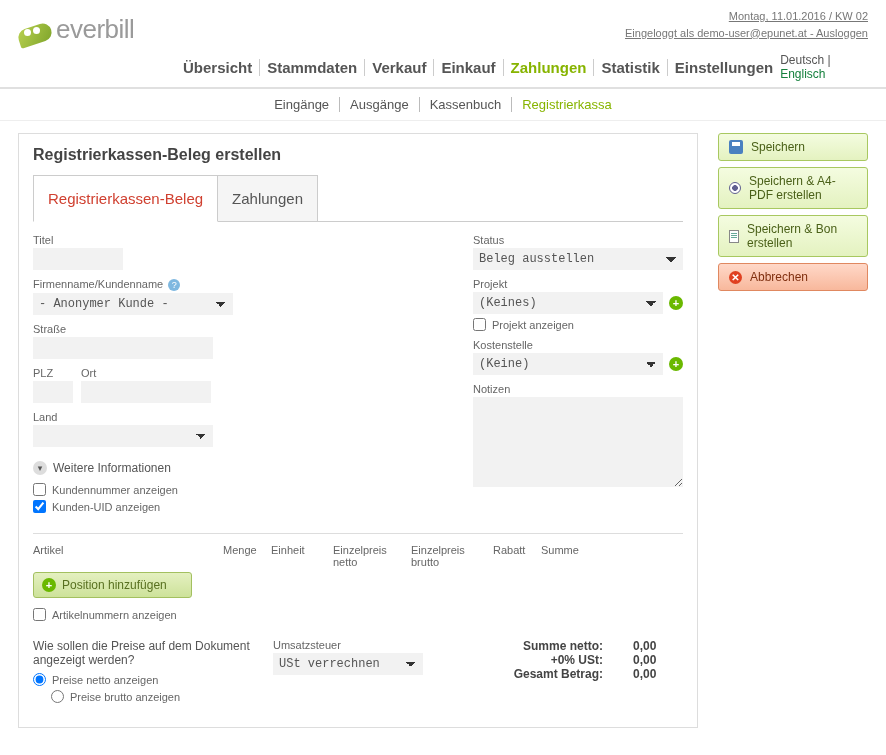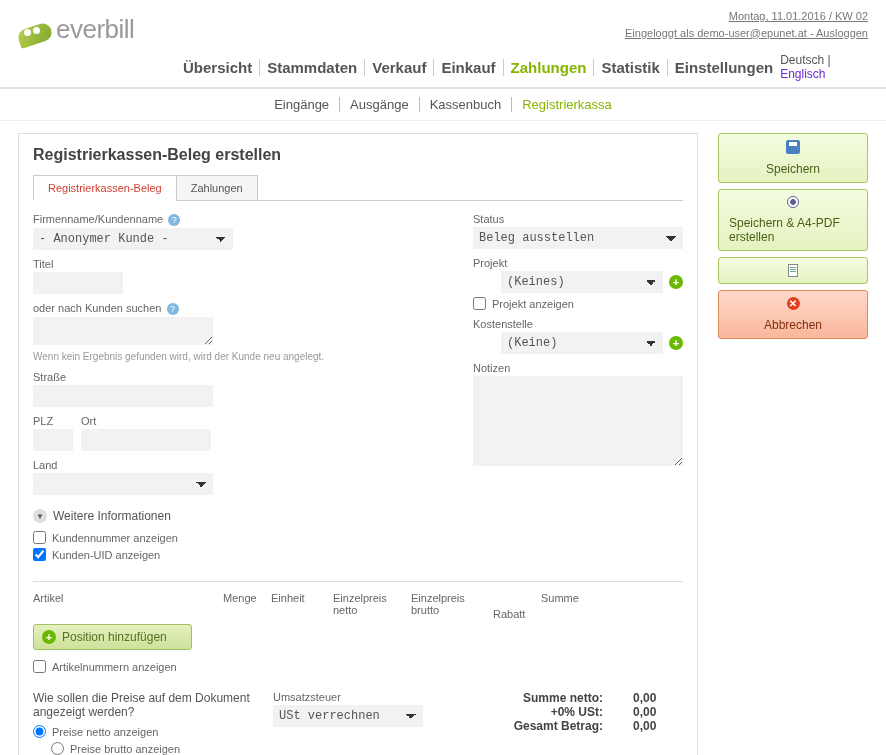--- a/index.html
+++ b/index.html
@@ -13,76 +13,76 @@
 .logo-dot.d2 { left: 15px; bottom: 10px; }
 .logo-name { font-size: 26px; color: #9a9a9a; font-weight: 400; letter-spacing: -0.5px; }
 .header-right { margin-left: auto; text-align: right; color: #777; font-size: 11px; line-height: 1.5; text-decoration: underline; }
 .header-right a { color: #777; text-decoration: underline; }
 .topnav { display: flex; align-items: center; padding: 6px 18px 6px 18px; border-bottom: 2px solid #e0e0e0; margin-top: 2px; }
 .topnav .spacer { margin-left: 158px; }
 .topnav .nav-item { font-size: 15px; color: #555; padding: 0 7px; border-right: 1px solid #ccc; cursor: pointer; font-weight: bold; }
 .topnav .nav-item:last-of-type { border-right: none; }
 .topnav .nav-item.active { color: #87b400; }
 .lang { margin-left: auto; font-size: 12px; color: #555; }
-.lang .inactive { color: #6d28d9; }
+.lang .inactive { color: #15803d; }
 .subnav { display: flex; justify-content: center; padding: 8px 0; border-bottom: 1px solid #eee; font-size: 13px; }
 .subnav .sub-item { padding: 0 10px; border-right: 1px solid #bbb; color: #555; cursor: pointer; }
 .subnav .sub-item:last-child { border-right: none; }
 .subnav .sub-item.active { color: #87b400; }
 .main-wrap { display: flex; padding: 12px 18px 30px 18px; gap: 20px; align-items: flex-start; }
 .card { border: 1px solid #ddd; flex: 1; padding: 0 0 20px 0; }
 .card h1 { font-size: 16px; font-weight: bold; color: #444; padding: 12px 14px 10px 14px; }
 .tabs { display: flex; margin: 0 14px; }
-.tab { border: 1px solid #ccc; padding: 6px 14px; font-size: 11px; background: #f5f5f5; cursor: pointer; position: relative; top: 1px; }
+.tab { border: 1px solid #ccc; padding: 14px 14px; font-size: 15px; background: #f5f5f5; cursor: pointer; position: relative; top: 1px; }
 .tab.active { color: #d04030; background: #fff; border-bottom: 1px solid #fff; }
 .tab + .tab { border-left: none; }
 .tab-panel { border-top: 1px solid #ccc; margin: 0 14px; padding-top: 12px; }
 .form-cols { display: flex; gap: 40px; }
 .col { flex: 1; }
 .fld { margin-bottom: 8px; }
 .fld-label { display: block; color: #666; font-size: 11px; margin-bottom: 2px; }
 .fld-label .help { display: inline-block; width: 12px; height: 12px; border-radius: 50%; background: #7fb8e0; color: #fff; font-size: 9px; text-align: center; line-height: 12px; margin-left: 2px; cursor: pointer; }
 input[type=text], select, textarea { border: none; background: #f2f2f2; padding: 4px 6px; font-size: 12px; color: #555; font-family: inherit; }
 select { appearance: none; -webkit-appearance: none; background-image: linear-gradient(45deg, transparent 50%, #333 50%), linear-gradient(135deg, #333 50%, transparent 50%); background-position: calc(100% - 12px) center, calc(100% - 7px) center; background-size: 5px 5px, 5px 5px; background-repeat: no-repeat; padding-right: 22px; font-family: Liberation Mono, monospace; }
 .w-full { width: 100%; }
 .w-narrow { width: 90px; }
 .fld-note { font-size: 10px; color: #999; margin-top: 2px; line-height: 1.3; }
 .row-inline { display: flex; gap: 8px; }
-.select-row { display: flex; align-items: center; gap: 6px; margin-left: 28px; }
+.select-row { display: flex; align-items: center; gap: 6px; }
 .add-icon { width: 14px; height: 14px; border-radius: 50%; background: #6ab800; display: inline-flex; align-items: center; justify-content: center; color: #fff; font-size: 11px; font-weight: bold; cursor: pointer; }
 textarea { resize: both; }
 .chk-row { display: flex; align-items: center; gap: 6px; font-size: 11px; color: #666; margin: 4px 0; }
 .chk-row input { margin: 0; }
 .expand-row { display: flex; align-items: center; gap: 6px; font-size: 12px; color: #555; margin: 14px 0 8px 0; cursor: pointer; }
 .expand-icon { width: 14px; height: 14px; border-radius: 50%; background: #ddd; display: inline-flex; align-items: center; justify-content: center; font-size: 9px; color: #555; }
 hr.sep { border: none; border-top: 1px solid #ddd; margin: 16px 0 10px 0; }
 .article-head { display: flex; font-size: 11px; color: #666; gap: 0; }
 .article-head span { flex: none; }
 .ah-art { width: 190px; }
 .ah-menge { width: 48px; }
 .ah-einh { width: 48px; }
 .ah-sp { width: 14px; }
 .ah-epn { width: 78px; }
 .ah-epb { width: 82px; }
-.ah-rab { width: 48px; margin-top: 16px; }
+.ah-rab { width: 48px; }
 .ah-sum { width: 60px; }
 .add-pos-btn { display: inline-flex; align-items: center; gap: 6px; border: 1px solid #a3c060; background: linear-gradient(#e4f0c0, #cde29a); color: #587020; padding: 5px 24px 5px 8px; font-size: 12px; border-radius: 3px; cursor: pointer; margin-top: 4px; }
 .add-pos-btn .add-icon { background: #6ab800; }
 .price-section { display: flex; margin-top: 18px; gap: 20px; }
 .price-q { width: 220px; font-size: 12px; color: #555; }
 .radio-row { display: flex; align-items: center; gap: 6px; font-size: 11px; color: #666; margin: 4px 0; }
 .radio-row.indent { margin-left: 18px; }
 .tax-col { width: 160px; }
 .totals { margin-left: auto; width: 230px; }
 .totals-row { display: flex; justify-content: space-between; font-size: 12px; color: #444; }
 .totals-row .lbl { font-weight: bold; text-align: right; flex: 1; margin-right: 30px; }
 .totals-row .val { width: 50px; text-align: left; }
 .totals-row.bold { font-weight: bold; }
 .sidebar { width: 178px; display: flex; flex-direction: column; gap: 6px; }
-.btn { display: flex; align-items: center; gap: 8px; border: 1px solid; padding: 6px 10px; font-size: 12px; border-radius: 3px; cursor: pointer; text-align: left; flex-direction: column; }
+.btn { display: flex; align-items: center; gap: 8px; border: 1px solid; padding: 6px 10px; font-size: 12px; border-radius: 3px; cursor: pointer; text-align: left; }
 .btn-green { background: linear-gradient(#f4fce0, #e4f2c0); border-color: #a8c860; color: #4a6018; }
 .btn-red { background: linear-gradient(#ffd8c8, #f8b89c); border-color: #e08860; color: #803010; }
 .ic { width: 14px; height: 14px; display: inline-flex; align-items: center; justify-content: center; flex: none; }
 .ic-save { background: #4a80c0; border-radius: 2px; position: relative; }
 .ic-save::after { content: ""; position: absolute; top: 2px; left: 3px; width: 8px; height: 4px; background: #fff; }
 .ic-eye { border: 1px solid #606090; border-radius: 50%; width: 12px; height: 12px; background: radial-gradient(circle, #606090 40%, #fff 42%); }
 .ic-doc { border: 1px solid #888; width: 10px; height: 13px; background: #fff; position: relative; }
 .ic-doc::after { content: ""; position: absolute; top: 2px; left: 1px; right: 1px; height: 1px; background: #6a9; box-shadow: 0 2px 0 #6a9, 0 4px 0 #6a9; }
 .ic-cancel { width: 13px; height: 13px; border-radius: 50%; background: #e04020; color: #fff; font-size: 10px; line-height: 13px; text-align: center; font-weight: bold; }
 </style>
@@ -131,31 +131,26 @@
   <div class="card">
     <h1>Registrierkassen-Beleg erstellen</h1>
     <div class="tabs">
       <div class="tab active">Registrierkassen-Beleg</div>
       <div class="tab">Zahlungen</div>
     </div>
     <div class="tab-panel">
       <div class="form-cols">
         <div class="col">
           <div class="fld">
+            <label class="fld-label">Titel</label>
+            <input type="text" class="w-narrow" style="">
+          </div>
+          <div class="fld">
             <label class="fld-label"><span>Firmenname/Kundenname</span> <span class="help">?</span></label>
             <select style="width:200px"><option>- Anonymer Kunde -</option></select>
-          </div>
-          <div class="fld">
-            <label class="fld-label">Titel</label>
-            <input type="text" class="w-narrow" style="">
-          </div>
-          <div class="fld">
-            <label class="fld-label"><span>oder nach Kunden suchen</span> <span class="help">?</span></label>
-            <textarea style="width: 180px; height: 28px;"></textarea>
-            <div class="fld-note">Wenn kein Ergebnis gefunden wird, wird der Kunde neu angelegt.</div>
           </div>
           <div class="fld">
             <label class="fld-label">Straße</label>
             <input type="text" style="width: 180px;">
           </div>
           <div class="row-inline">
             <div class="fld">
               <label class="fld-label">PLZ</label>
               <input type="text" style="width: 40px;">
             </div>
@@ -272,19 +267,20 @@
     <div class="btn btn-green">
       <span class="ic ic-save"></span>
       <span>Speichern</span>
     </div>
     <div class="btn btn-green">
       <span class="ic ic-eye"></span>
       <span>Speichern &amp; A4-PDF erstellen</span>
     </div>
     <div class="btn btn-green">
       <span class="ic ic-doc"></span>
+      <span>Speichern &amp; Bon erstellen</span>
     </div>
     <div class="btn btn-red">
       <span class="ic ic-cancel">✕</span>
       <span>Abbrechen</span>
     </div>
   </div>
 </div>
 
 </body></html>

